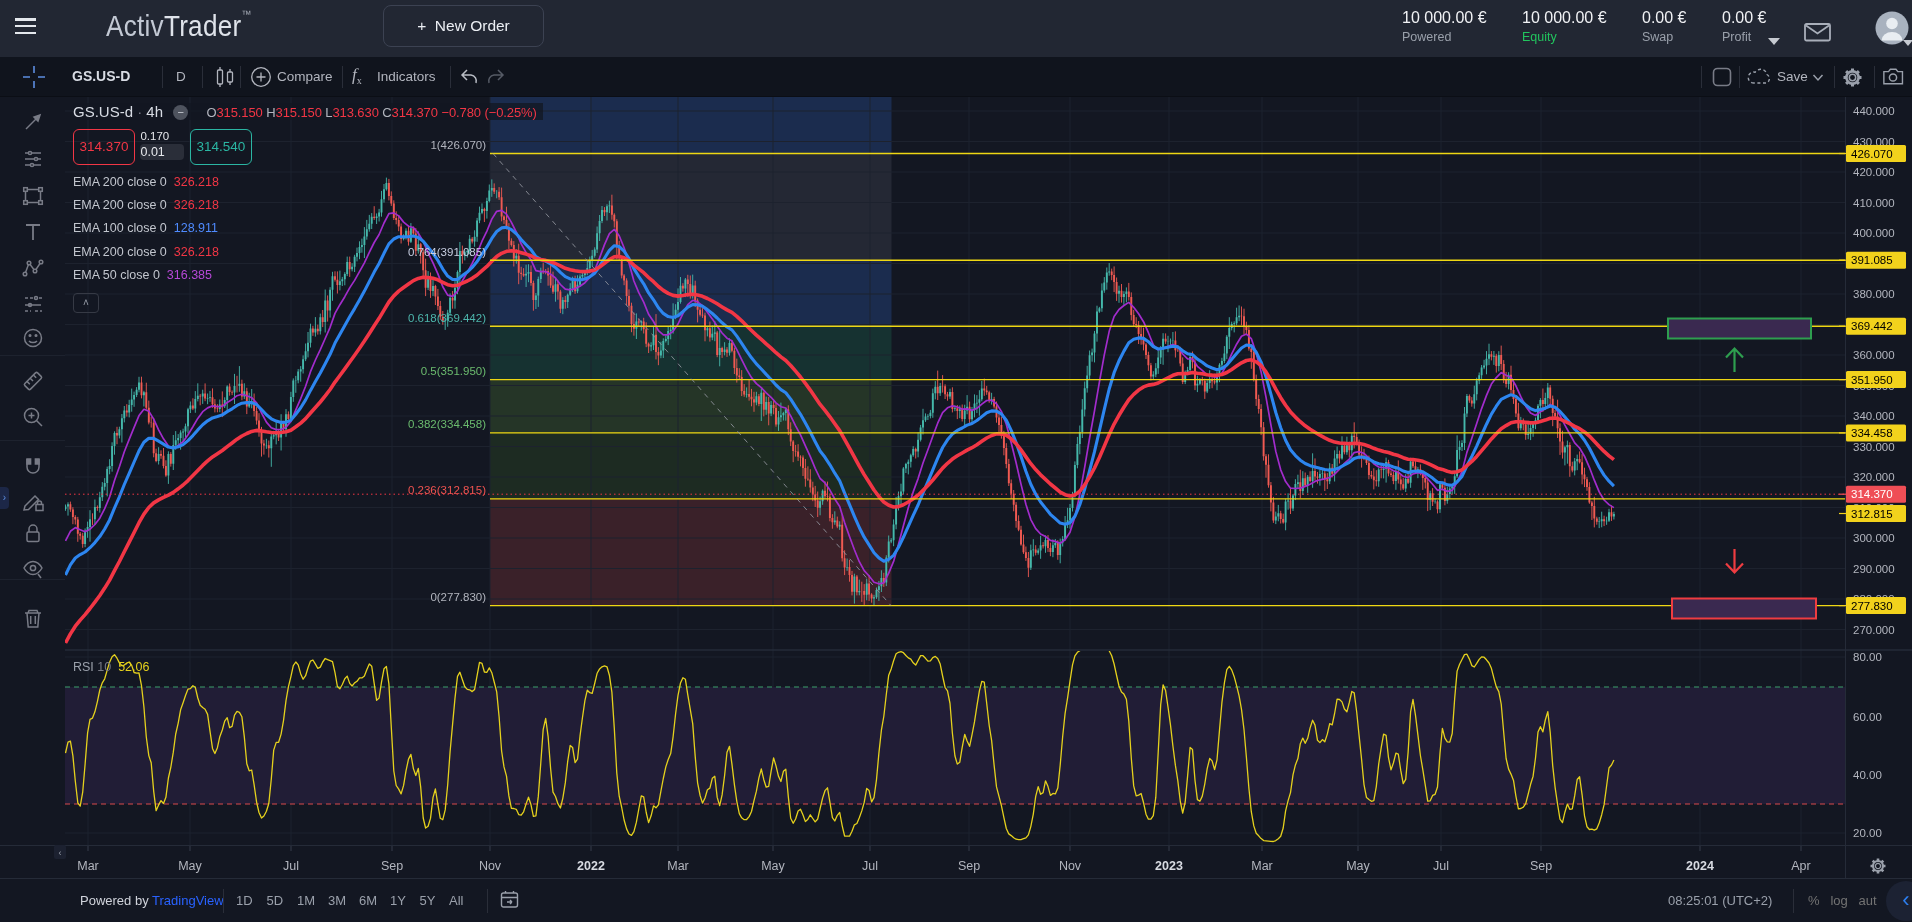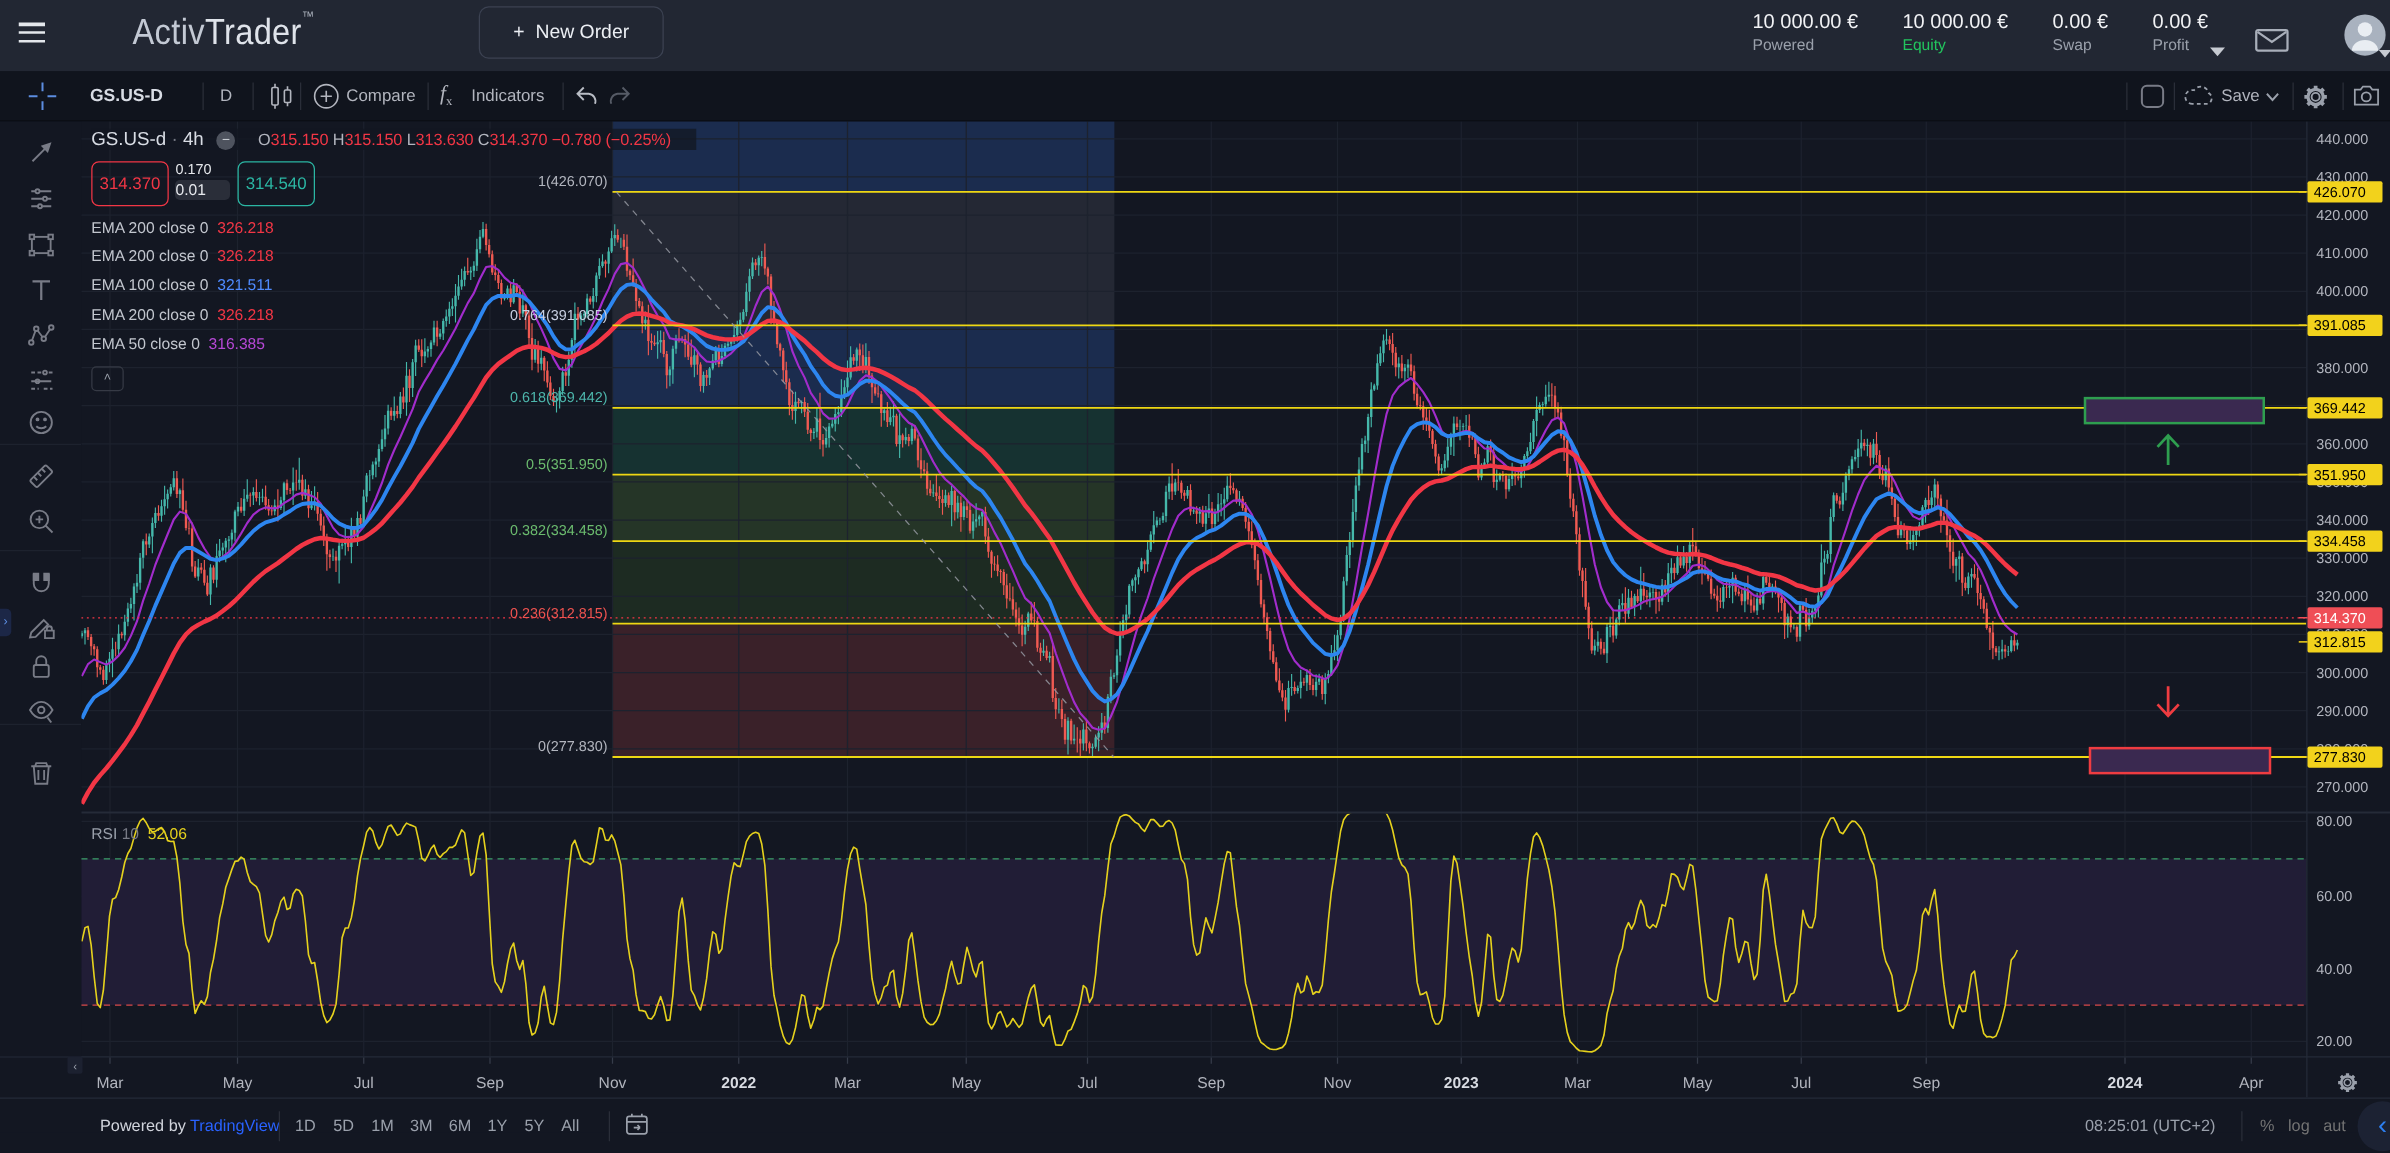--- a/index.html
+++ b/index.html
@@ -136,21 +136,21 @@
     <rect x="54" y="845" width="12" height="14" rx="2" fill="#1c2130"></rect>
     <text x="60" y="856" text-anchor="middle" font-size="9" fill="#9aa0ab">‹</text>
   </svg>
 <div id="topbar">
  <div class="abs" style="left:15px;top:18px;width:21px">
   <div style="height:2.5px;background:#e4e7ec;margin-bottom:4.3px"></div>
   <div style="height:2.5px;background:#e4e7ec;margin-bottom:4.3px"></div>
   <div style="height:2.5px;background:#e4e7ec"></div>
  </div>
  <div class="abs" style="left:106px;top:8px;font-size:29px;color:#c3c9d4;letter-spacing:0.3px;transform:scaleX(0.90);transform-origin:left top">Activ<span style="color:#dfe3ea">Trader</span><span style="font-size:11px;vertical-align:18px;color:#aab0bb">™</span></div>
- <div class="abs" style="left:383px;top:5px;width:148px;height:42px;border:1px solid #3c4252;border-radius:8px;color:#eceff4;font-size:15.5px;text-align:center;line-height:40px">+&nbsp;&nbsp;New Order</div>
+ <div class="abs" style="left:383px;top:5px;width:161px;height:42px;border:1px solid #3c4252;border-radius:8px;color:#eceff4;font-size:15.5px;text-align:center;line-height:40px">+&nbsp;&nbsp;New Order</div>
  <div class="abs" style="left:1402px;top:9px;color:#f1f2f5;font-size:16px">10 000.00 €<br><span style="font-size:12.5px;color:#9aa0ab">Powered</span></div>
  <div class="abs" style="left:1522px;top:9px;color:#f1f2f5;font-size:16px">10 000.00 €<br><span style="font-size:12.5px;color:#22c55e">Equity</span></div>
  <div class="abs" style="left:1642px;top:9px;color:#f1f2f5;font-size:16px">0.00 €<br><span style="font-size:12.5px;color:#9aa0ab">Swap</span></div>
  <div class="abs" style="left:1722px;top:9px;color:#f1f2f5;font-size:16px">0.00 €<br><span style="font-size:12.5px;color:#9aa0ab">Profit</span></div>
  <div class="abs" style="left:1768px;top:38px;width:0;height:0;border-left:6px solid transparent;border-right:6px solid transparent;border-top:7px solid #c6cad1"></div>
  <svg class="abs" style="left:1804px;top:23px" width="28" height="19">
       <rect x="1" y="1" width="25" height="16.5" rx="1.5" fill="none" stroke="#a9afba" stroke-width="1.8"></rect>
       <path d="M2 2.5L13.5 10.5L25 2.5" fill="none" stroke="#a9afba" stroke-width="1.8"></path>
     </svg>
  <svg class="abs" style="left:1875px;top:11px" width="34" height="34">
@@ -285,33 +285,33 @@
         <circle r="2.6"></circle>
         <path d="M5 6l3 4" stroke-width="1.6"></path>
       </g>
       <g transform="translate(33,522)" stroke="#787b86" stroke-width="1.5" fill="none">
         <path d="M-8 -6H8M-5 -6l1-2.5h8l1 2.5M-6 -6l1.2 14h9.6L6 -6"></path>
         <path d="M-2.3 -3v8M2.3 -3v8"></path>
       </g>
     </svg></div>
 <div class="abs" style="left:0;top:487px;width:9px;height:22px;background:#1c2747;border-radius:0 4px 4px 0;color:#5c8de0;font-size:10px;line-height:21px;text-align:center;z-index:9">›</div>
 <div id="legend">
- <div style="font-size:15px;color:#d8dce4;background:rgba(19,23,34,0.75);display:inline-block;padding-right:20px">GS.US-d <span style="color:#787b86">·</span> 4h
+ <div style="font-size:15px;color:#d8dce4;background:rgba(19,23,34,0.75);display:inline-block;padding-right:6px">GS.US-d <span style="color:#787b86">·</span> 4h
    <span style="display:inline-block;width:15px;height:15px;border-radius:50%;background:#4e535e;color:#cfd3da;font-size:11px;line-height:14px;text-align:center;vertical-align:1px;margin:0 6px">−</span>
    <span style="font-size:13px;color:#b2b5be;margin-left:8px;letter-spacing:-0.1px">O<span style="color:#f23645">315.150</span> H<span style="color:#f23645">315.150</span> L<span style="color:#f23645">313.630</span> C<span style="color:#f23645">314.370</span> <span style="color:#f23645">−0.780 (−0.25%)</span></span>
  </div>
  <div style="margin-top:8px;height:38px">
   <span style="display:inline-block;width:62px;height:36px;border:1px solid #f23645;border-radius:6px;color:#f23645;font-size:13.5px;text-align:center;line-height:34px;vertical-align:top">314.370</span>
   <span style="display:inline-block;width:44px;vertical-align:top;text-align:left;font-size:11.5px;color:#e6e8ec;margin:0 1px"><span style="display:block;padding-top:1px">0.170</span><span style="display:block;background:#2a2e39;border-radius:4px;margin-top:2px;padding:1px 0;font-size:12.5px">0.01</span></span>
   <span style="display:inline-block;width:62px;height:36px;border:1px solid #2bb6a3;border-radius:6px;color:#2bb6a3;font-size:13.5px;text-align:center;line-height:34px;vertical-align:top">314.540</span>
  </div>
  <div style="font-size:12.5px;color:#c2c6ce;line-height:23.2px;margin-top:4px">
   EMA 200 close 0 &nbsp;<span style="color:#f23645">326.218</span><br>
   EMA 200 close 0 &nbsp;<span style="color:#f23645">326.218</span><br>
-  EMA 100 close 0 &nbsp;<span style="color:#4f8bff">321.511</span><br>
+  EMA 100 close 0 &nbsp;<span style="color:#4f8bff">128.911</span><br>
   EMA 200 close 0 &nbsp;<span style="color:#f23645">326.218</span><br>
   EMA 50 close 0 &nbsp;<span style="color:#b648d6">316.385</span>
  </div>
  <div style="margin-top:6px;width:26px;height:20px;border:1px solid #363a45;border-radius:4px;text-align:center;color:#9aa0ab;font-size:10px;line-height:18px">˄</div>
 </div>
 <div class="abs" style="left:73px;top:660px;z-index:8;font-size:12.5px;color:#9aa0ab">RSI <span style="color:#787b86">10</span> &nbsp;<span style="color:#e5d11d">52.06</span></div>
 <div id="bottombar">
  <div class="abs" style="left:80px;top:14px;font-size:13px;color:#d1d4dc">Powered by <span style="color:#2962ff">TradingView</span></div>
  <div class="abs" style="left:223px;top:10px;width:1px;height:24px;background:#2a2e39"></div>
  <div class="abs" style="left:236px;top:14px;font-size:13px;color:#9aa0ab"><span style="display:inline-block;width:30.5px">1D</span><span style="display:inline-block;width:30.5px">5D</span><span style="display:inline-block;width:31px">1M</span><span style="display:inline-block;width:31px">3M</span><span style="display:inline-block;width:31px">6M</span><span style="display:inline-block;width:29.5px">1Y</span><span style="display:inline-block;width:29.5px">5Y</span><span>All</span></div>

